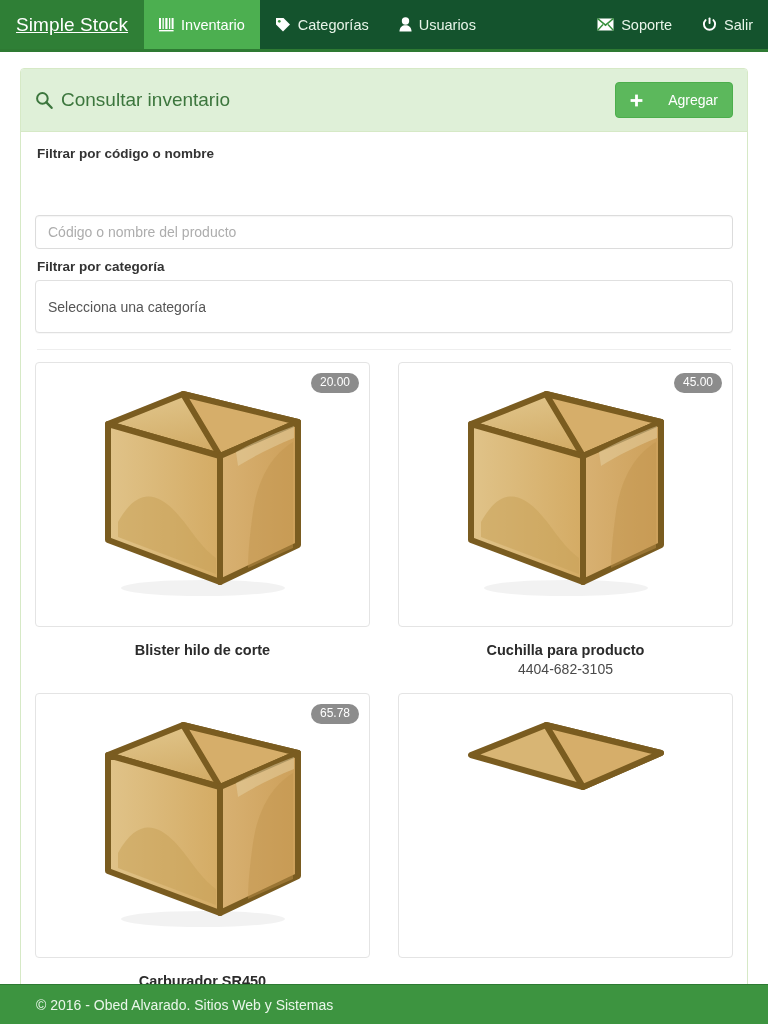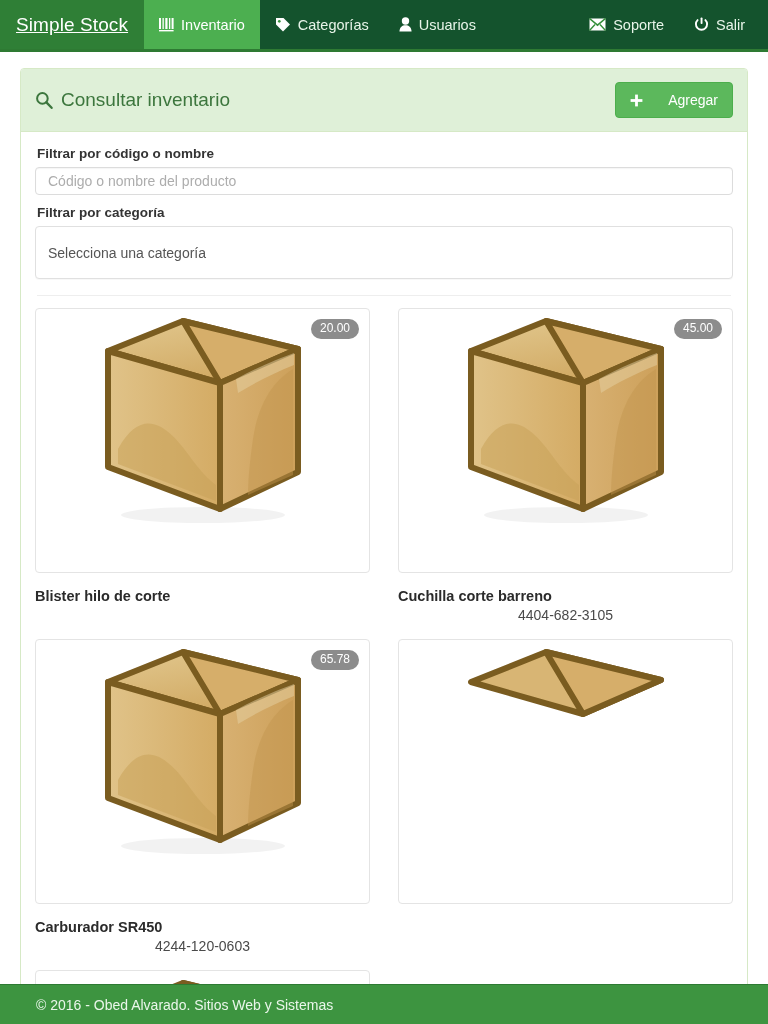--- a/index.html
+++ b/index.html
@@ -33,21 +33,21 @@
   .nav-items { display: flex; align-items: stretch; flex: 1; }
   .nav-item {
     display: flex; align-items: center; gap: 7px;
     padding: 0 15px;
     color: #e8f5e9;
     font-size: 14.5px;
     text-decoration: none;
     white-space: nowrap;
   }
   .nav-item.active { background: #4caf50; color: #ffffff; }
-  .nav-right { display: flex; align-items: stretch; margin-left: auto; padding-right: 8px; }
+  .nav-right { display: flex; align-items: stretch; margin-left: auto; }
   .nav-ico { display: inline-flex; align-items: center; }
   .nav-ico svg { display: block; }
 
   
   .wrap {
     padding: 16px 20px 15px 20px;
     height: calc(1024px - 52px);
     overflow: hidden;
   }
   .panel {
@@ -80,30 +80,31 @@
     font-family: inherit;
   }
   .panel-body { padding: 14px 14px 0 14px; }
 
   .flabel {
     font-size: 13.5px; font-weight: bold; color: #333;
     margin: 0 0 6px 2px;
   }
   .finput {
     width: 100%;
-    height: 28px;
+    height: 34px;
     border: 1px solid #dcdcdc;
     border-radius: 4px;
     padding: 6px 12px;
     font-size: 14px;
     color: #555;
     font-family: inherit;
     background: #fff;
     box-shadow: inset 0 1px 1px rgba(0,0,0,.045);
     outline: none;
+    margin-top: 48px;
   }
   .finput::placeholder { color: #adadad; }
   .fselect {
     width: 100%;
     height: 53px;
     border: 1px solid #e0e0e0;
     border-radius: 4px;
     padding: 6px 12px;
     font-size: 14px;
     color: #555;
@@ -123,35 +124,35 @@
     row-gap: 0;
     padding-top: 12px;
   }
   .product { padding-bottom: 4px; }
   .thumb {
     position: relative;
     border: 1px solid #e4e4e4;
     border-radius: 4px;
     background: #fff;
     height: 265px;
-    display: flex; justify-content: center;
+    display: flex; align-items: center; justify-content: center;
     overflow: hidden;
   }
   .badge {
     position: absolute;
     top: 10px; right: 10px;
     background: #8c8c8c;
     color: #fff;
     font-size: 12px;
     padding: 3px 9px 4px 9px;
     border-radius: 10px;
     line-height: 1.1;
   }
   .pname {
-    text-align: left;
+    text-align: center;
     font-size: 14.5px;
     font-weight: bold;
     color: #2b2b2b;
     margin-top: 15px;
   }
   .pcode {
     text-align: center;
     font-size: 14px;
     color: #4a4a4a;
     margin-top: 3px;
@@ -326,21 +327,21 @@
               <ellipse cx="115" cy="206" rx="82" ry="8" fill="#000" opacity="0.05"></ellipse>
               <path d="M20 42 L95 12 L210 40 L132 74 Z" fill="url(#gT)" stroke="#7a5c20" stroke-width="6" stroke-linejoin="round"></path>
               <path d="M95 12 L210 40 L132 74 Z" fill="#d6ae6a" stroke="#7a5c20" stroke-width="6" stroke-linejoin="round"></path>
               <path d="M20 42 L132 74 L132 200 L20 158 Z" fill="url(#gL)" stroke="#7a5c20" stroke-width="6" stroke-linejoin="round"></path>
               <path d="M132 74 L210 40 L210 163 L132 200 Z" fill="url(#gR)" stroke="#7a5c20" stroke-width="6" stroke-linejoin="round"></path>
               <path d="M30 140 C55 95 80 118 100 145 C112 162 122 172 128 176 L128 192 L30 155 Z" fill="#c9a259" opacity="0.55"></path>
               <path d="M205 60 C185 72 170 95 165 130 C161 158 160 175 160 186 L205 166 Z" fill="#c1954d" opacity="0.45"></path>
               <path d="M148 70 C170 58 190 50 206 44 L206 56 C186 64 166 74 150 84 Z" fill="#e6d2a4" opacity="0.5"></path>
             </svg>
           </div>
-          <div class="pname">Cuchilla corte barreno</div>
+          <div class="pname">Cuchilla para producto</div>
           <div class="pcode">4404-682-3105</div>
         </div>
 
         <div class="product">
           <div class="thumb">
             <span class="badge">65.78</span>
             <svg class="boxart" viewBox="0 0 230 225">
               <ellipse cx="115" cy="206" rx="82" ry="8" fill="#000" opacity="0.05"></ellipse>
               <path d="M20 42 L95 12 L210 40 L132 74 Z" fill="url(#gT)" stroke="#7a5c20" stroke-width="6" stroke-linejoin="round"></path>
               <path d="M95 12 L210 40 L132 74 Z" fill="#d6ae6a" stroke="#7a5c20" stroke-width="6" stroke-linejoin="round"></path>

